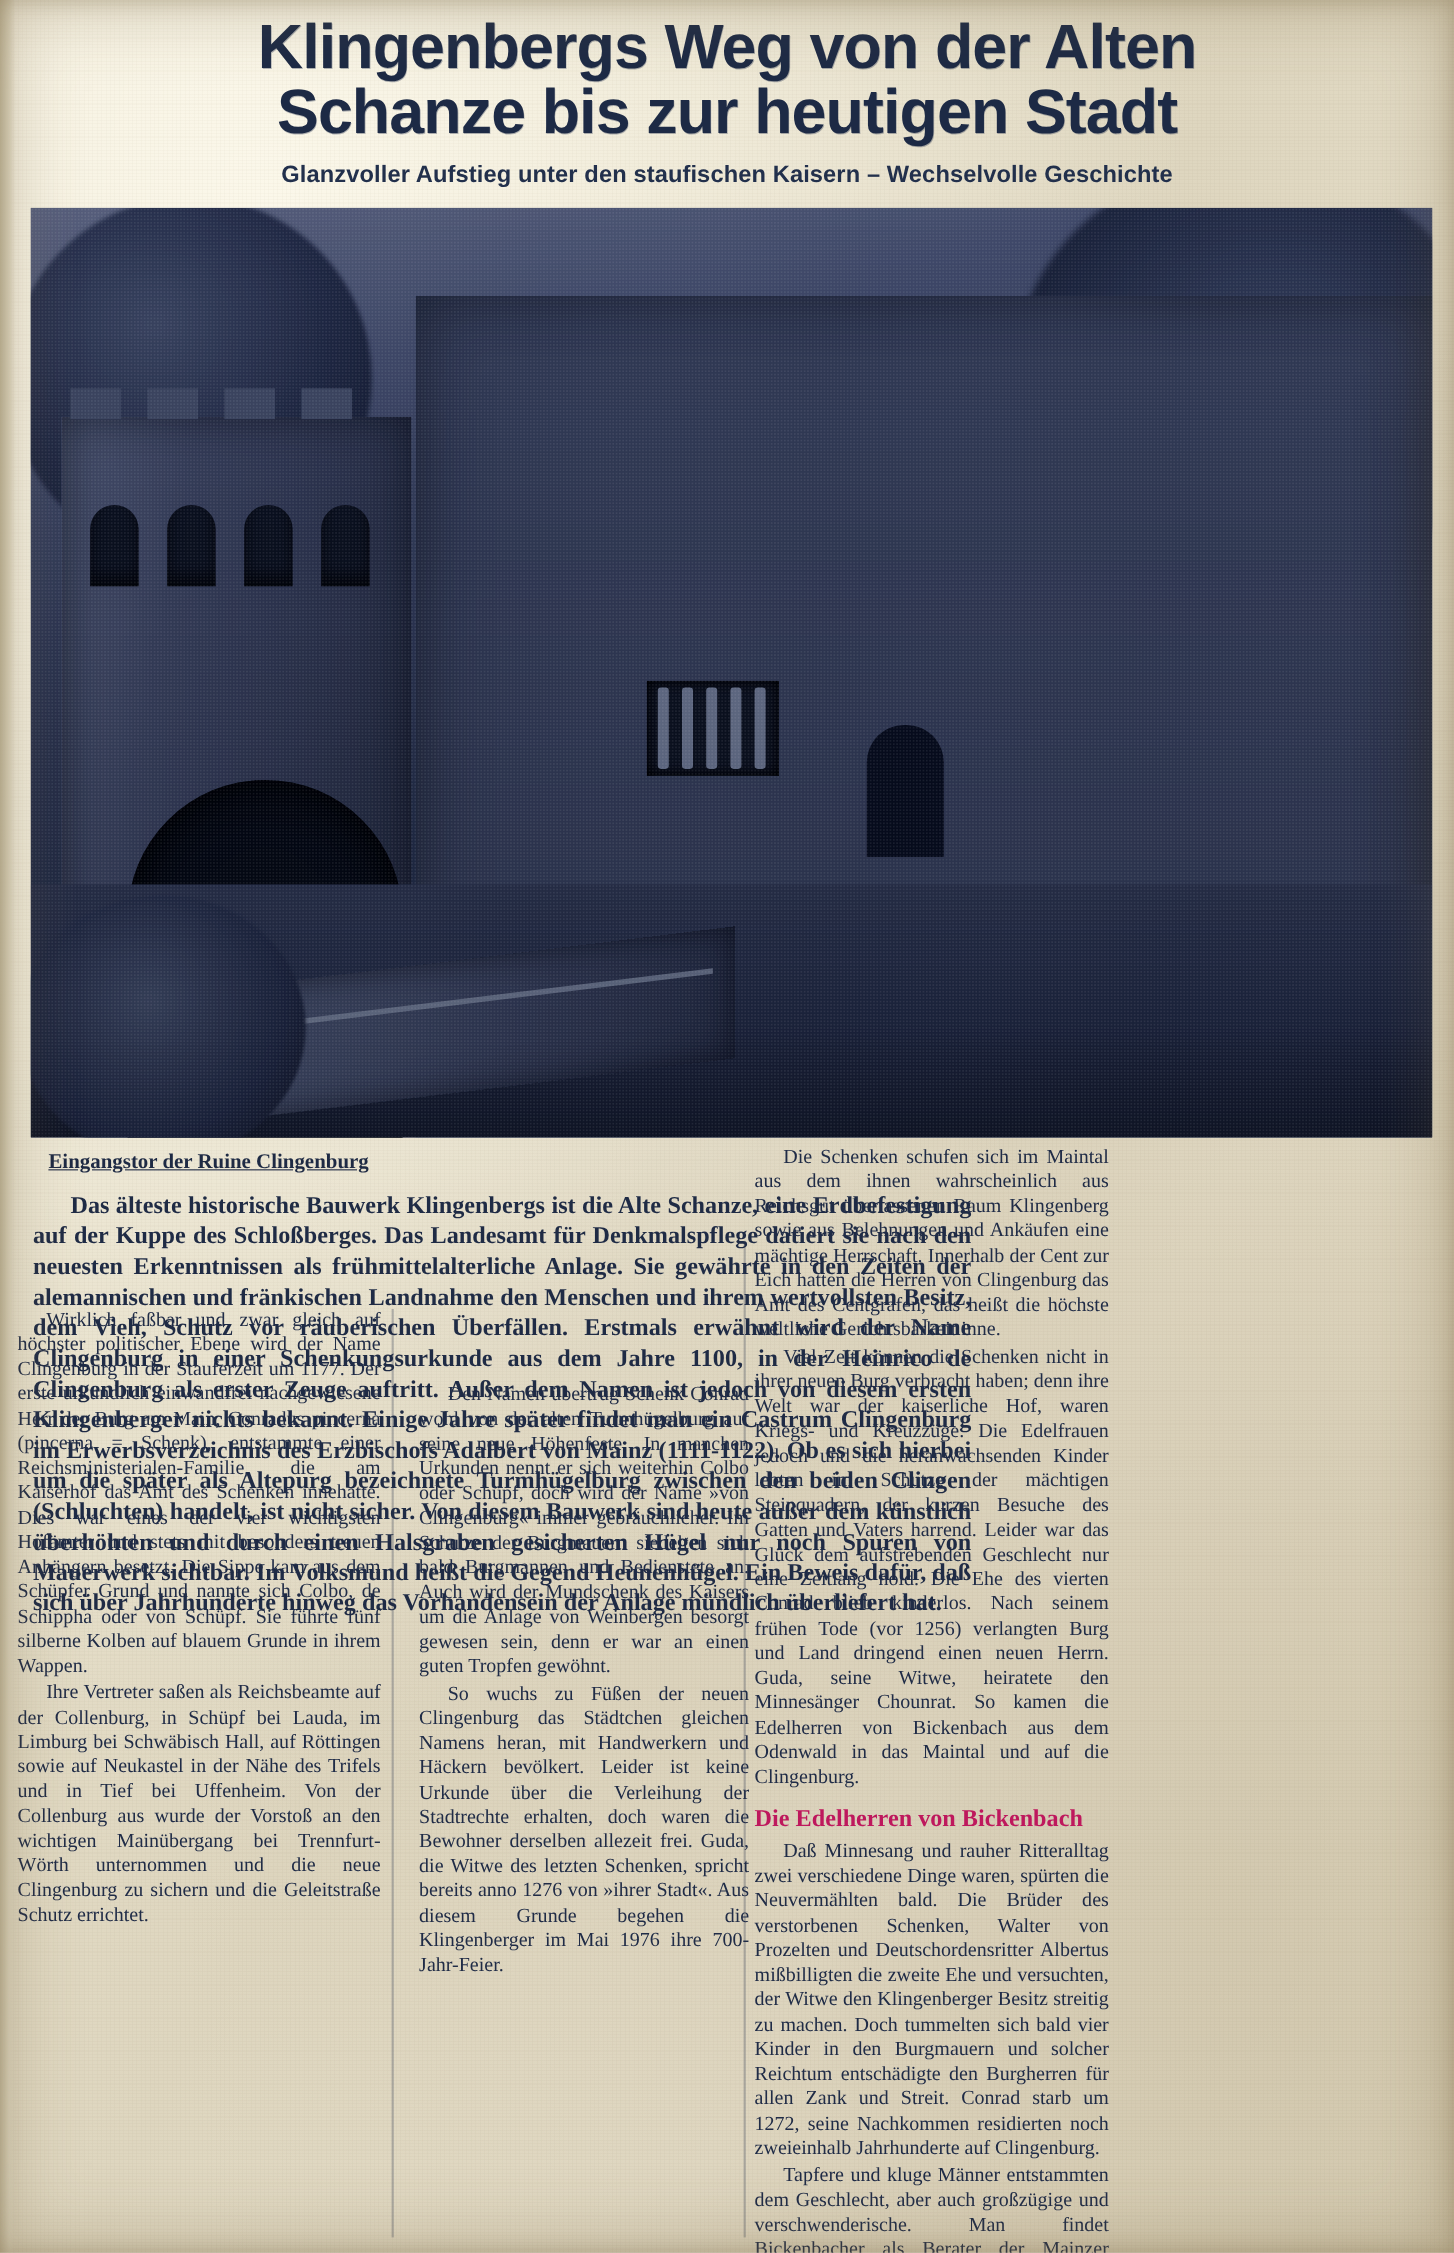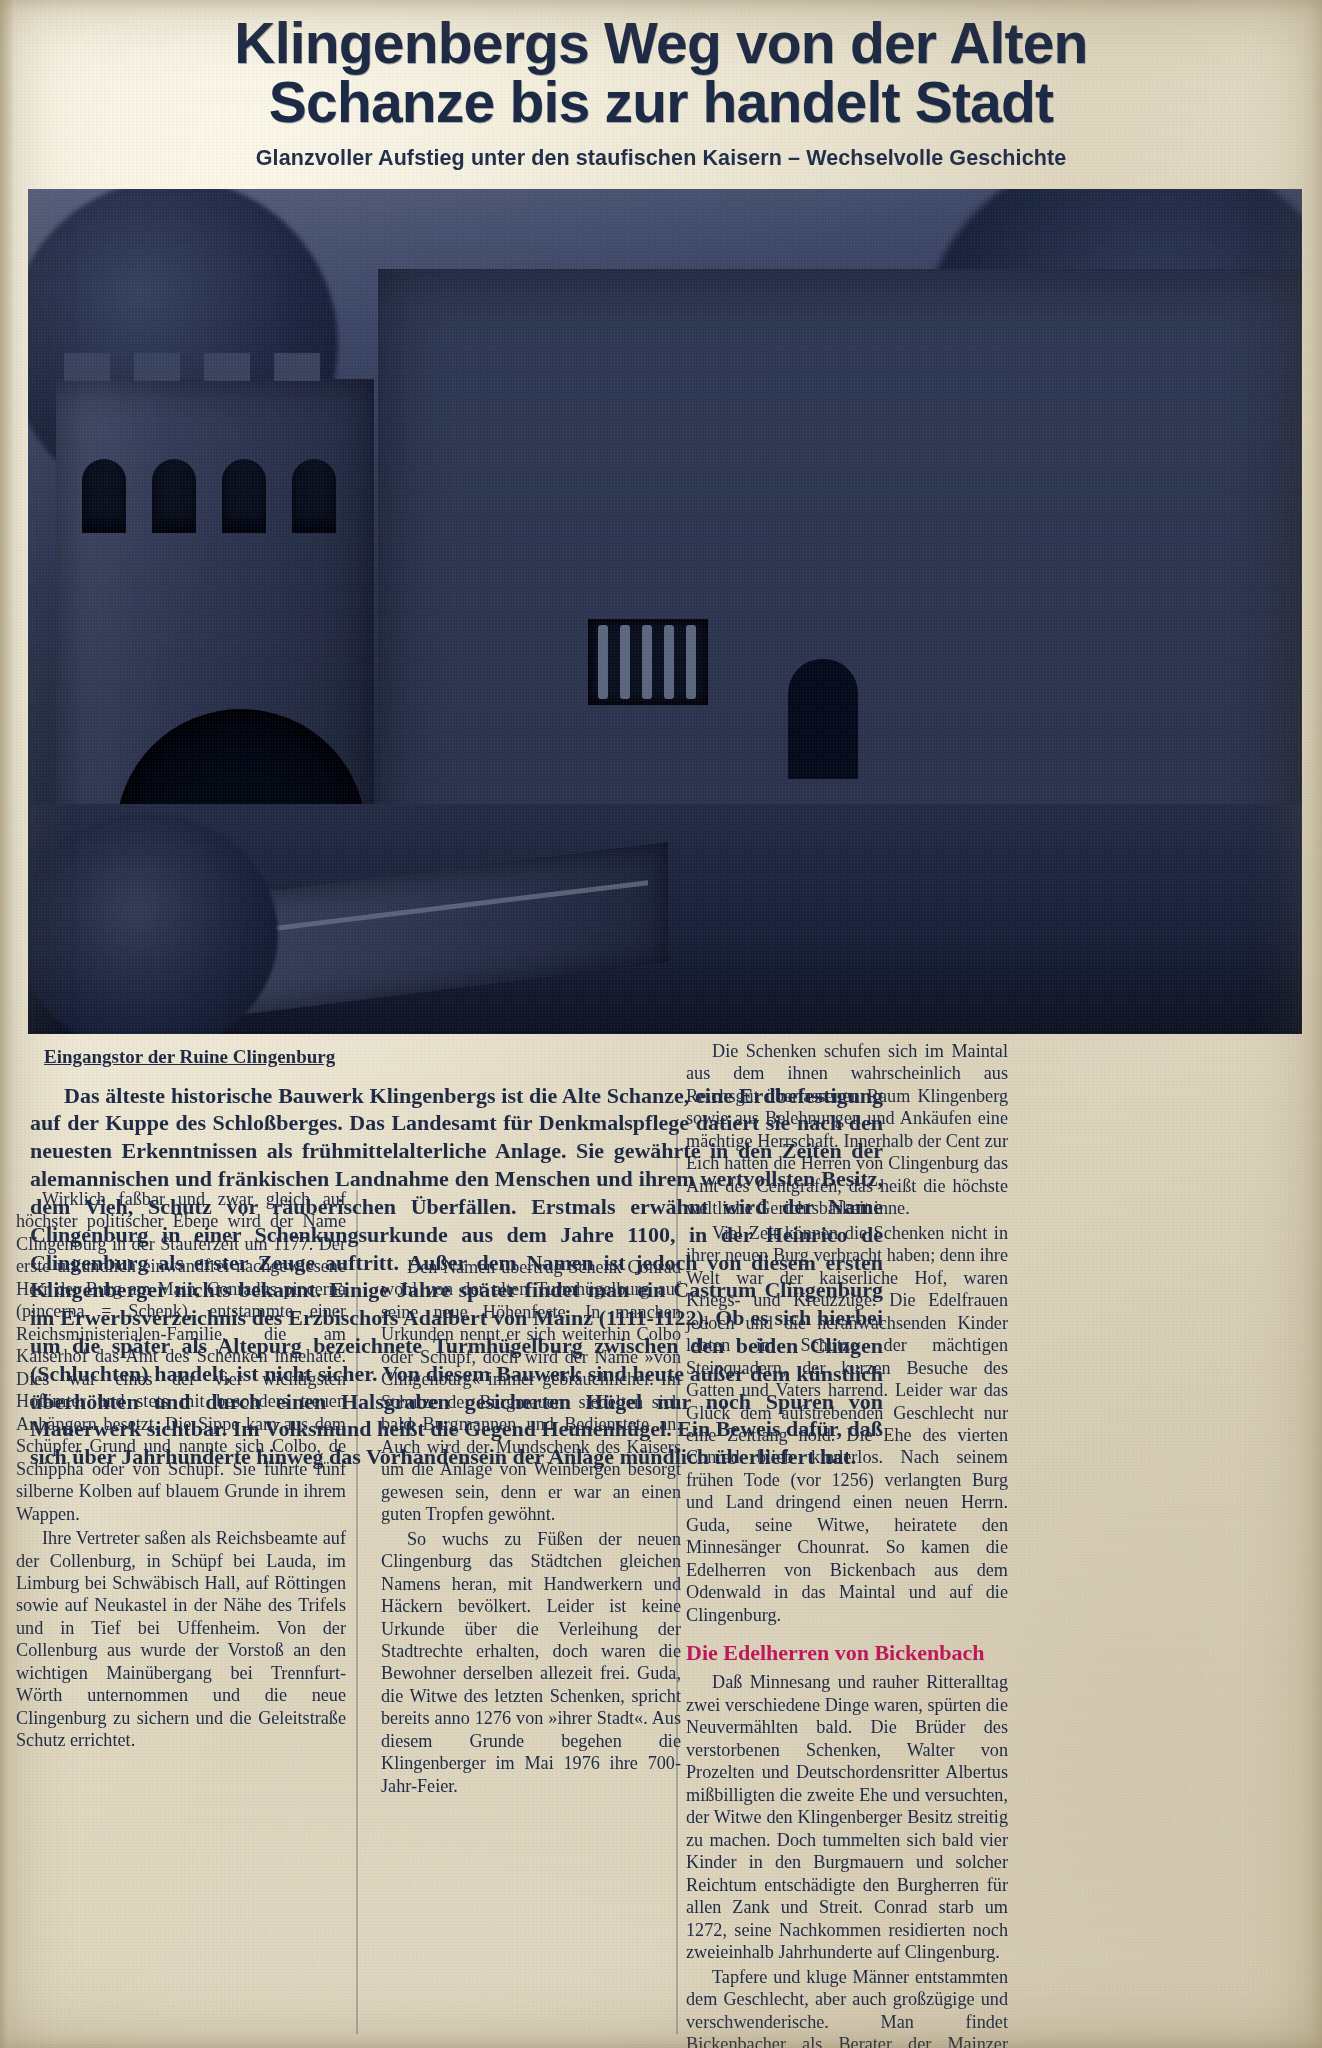--- a/index.html
+++ b/index.html
@@ -197,21 +197,21 @@
 
 <div id="paper"></div>
 <div id="grain"></div>
 <div id="tornleft"></div>
 
 <div id="content">
 
   <div class="masthead">
     <h1 class="headline">
       <span class="l1">Klingenbergs Weg von der Alten</span>
-      <span class="l2">Schanze bis zur handelt Stadt</span>
+      <span class="l2">Schanze bis zur heutigen Stadt</span>
     </h1>
     <div class="subhead">Glanzvoller Aufstieg unter den staufischen Kaisern – Wechselvolle Geschichte</div>
   </div>
 
   <div class="photo-wrap">
     <div class="photo">
       <div class="sky"></div>
       <div class="tree-l"></div>
       <div class="tree-r"></div>
 

